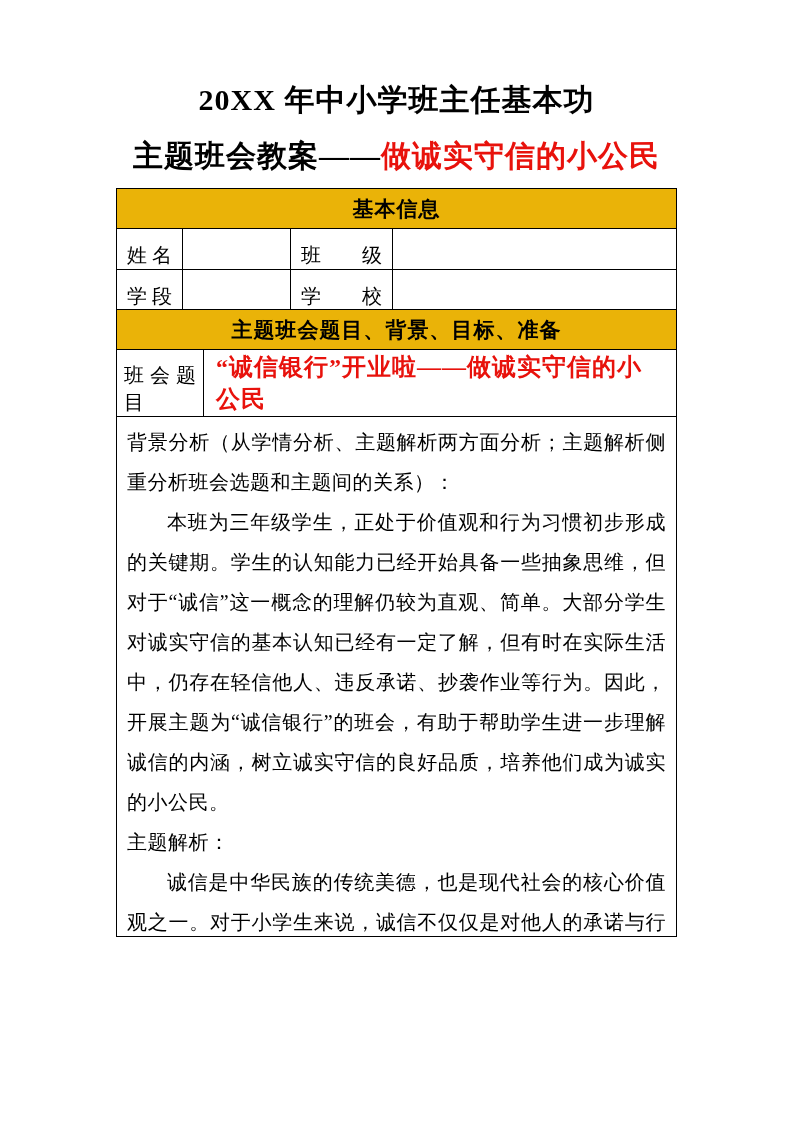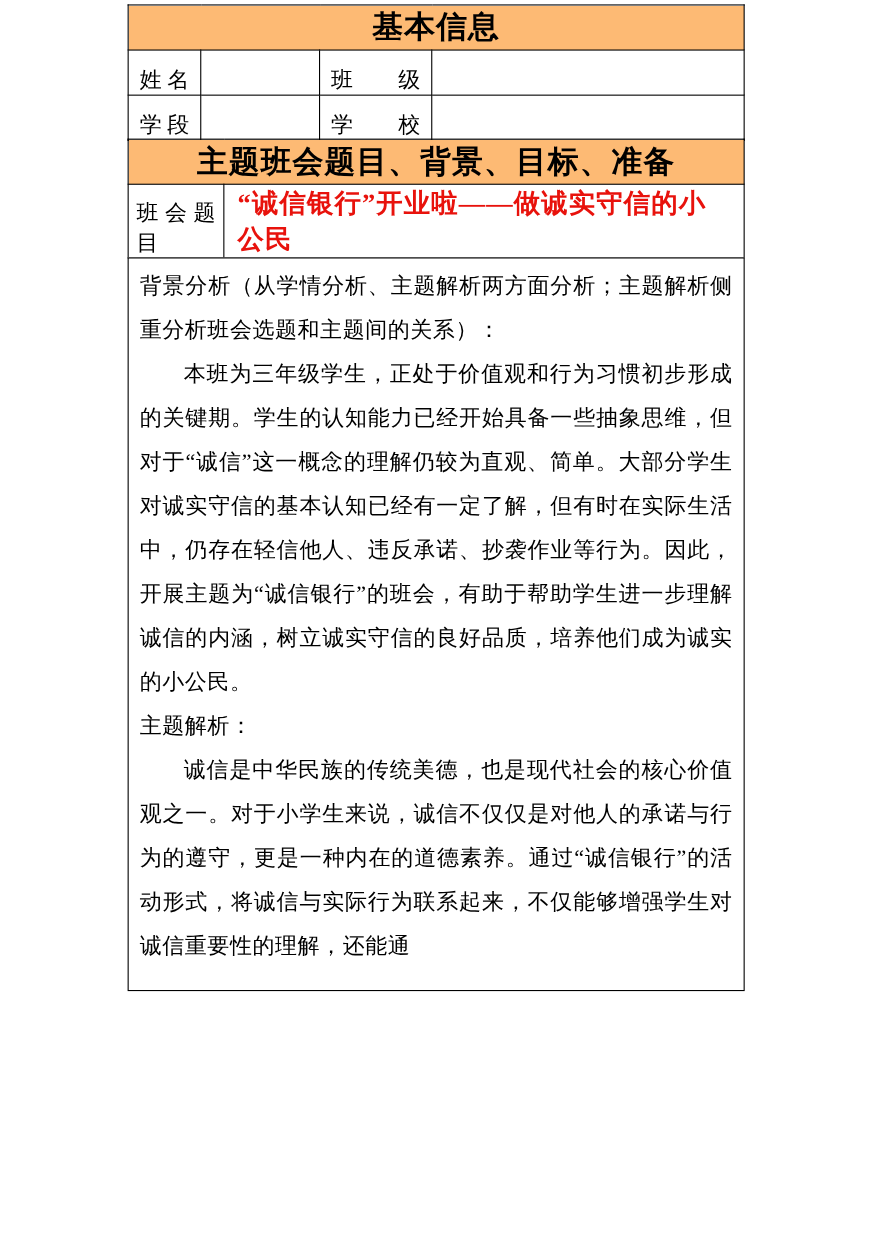--- a/index.html
+++ b/index.html
@@ -18,26 +18,26 @@
     line-height:56px;
     letter-spacing:1px;
     font-family:"Liberation Serif","DejaVu Serif",serif;
   }
   .red{color:#e8120c;}
   .tbl-wrap{width:561px;margin:4px auto 0;}
   table.tbl{width:100%;border-collapse:collapse;table-layout:fixed;}
   table.tbl td{border:1.6px solid #000;overflow:hidden;}
   .tbl-b{margin-top:-1.6px;padding-left:48px;}
   .green{
-    background:#fdba74;
+    background:#eab308;
     text-align:center;
     vertical-align:middle;
     font-family:"Liberation Sans","DejaVu Sans",sans-serif;
     font-weight:bold;
-    font-size:28px;
+    font-size:21px;
     height:37px;
     letter-spacing:1px;
   }
   .lbl{
     font-size:20px;
     vertical-align:middle;
     padding:0 10px;
     background:#fff;
   }
   .just{
@@ -54,40 +54,44 @@
   .topic-val{
     font-size:24px;
     font-weight:bold;
     vertical-align:middle;
     padding:0 12px;
     letter-spacing:1px;
   }
   .analysis{
     border:1.6px solid #000;
     margin-top:-1.6px;
-    height:667px;
+    height:521px;
     box-sizing:border-box;
     padding:5px 10px 0 10px;
     overflow:hidden;
     background:#fff;
   }
   .analysis p{
     margin:0;
     font-size:20px;
     line-height:40px;
     text-align:justify;
     letter-spacing:0.5px;
   }
   .indent{text-indent:2em;}
 </style>
 </head>
 <body>
 
 <div class="page">
 
+  <div class="title-block">
+    <div class="title-line">20XX 年中小学班主任基本功</div>
+    <div class="title-line"><span>主题班会教案——</span><span class="red">做诚实守信的小公民</span></div>
+  </div>
 
   <div class="tbl-wrap">
 
     <table class="tbl tbl-a">
       <colgroup>
         <col style="width:66px">
           <col style="width:108px">
           <col style="width:102px">
           <col>
       </colgroup>

